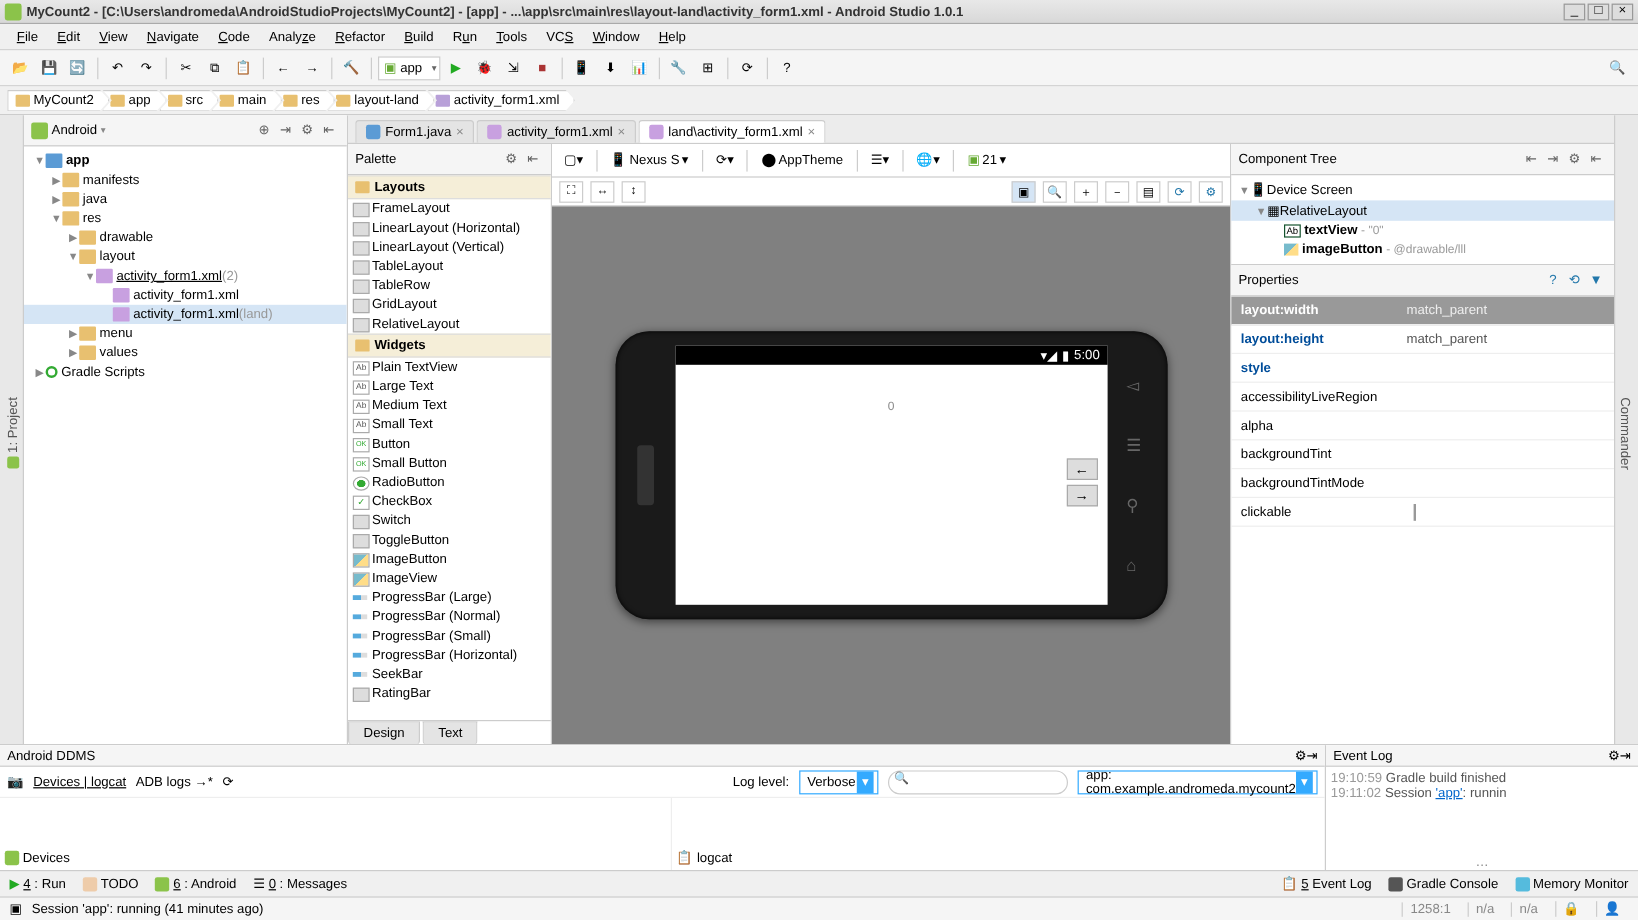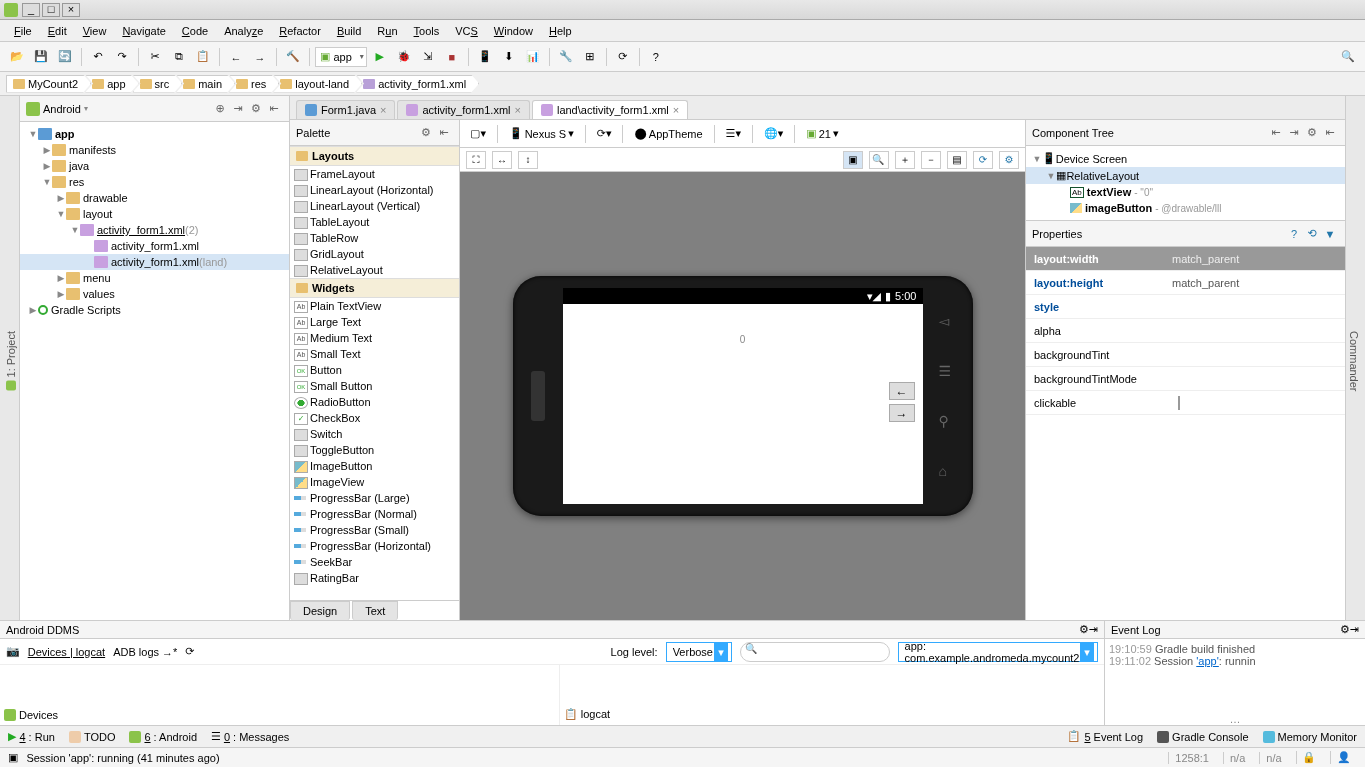--- a/index.html
+++ b/index.html
@@ -113,41 +113,42 @@
 .bold { color: #004d9a; }
 
 .bottom { height: 105px; border-top: 1px solid #ccc; display: flex; flex-direction: column; }
 .btabs { flex: 1; display: flex; }
 .ddms { flex: 1; border-right: 1px solid #ccc; display: flex; flex-direction: column; background:#fff;}
 .ddms-head { height: 18px; background: #f5f5f5; border-bottom: 1px solid #ccc; display: flex; align-items: center; padding: 0 6px; }
 .ddms-row { height: 26px; display: flex; align-items: center; padding: 0 6px; gap: 8px; border-bottom: 1px solid #eee; }
 .ddms-body { flex: 1; display: flex; }
 .dev-list { width: 560px; border-right: 1px solid #eee; padding: 4px; display:flex; align-items:flex-end;}
 .log-area { flex: 1; padding: 4px; display:flex; align-items:flex-end;}
-.combo { height: 20px; border: 1px solid #3af; padding: 0 18px 0 6px; background: #fff; position: relative; display: flex; align-items: center; cursor: pointer; justify-content: center; }
+.combo { height: 20px; border: 1px solid #3af; padding: 0 18px 0 6px; background: #fff; position: relative; display: flex; align-items: center; cursor: pointer; }
 .combo::after { content: "▾"; position: absolute; right: 3px; color: #3af; background:#3af; color:#fff; width:14px; text-align:center; top:0; bottom:0; line-height:18px;}
 .search { height: 20px; border: 1px solid #ccc; border-radius: 10px; padding: 0 8px 0 20px; width: 150px; position: relative; }
 .search::before { content: "🔍"; position: absolute; left: 4px; font-size: 10px; }
 .evlog { width: 260px; background: #fff; display:flex; flex-direction:column;}
 .evlog-body { flex:1; padding:4px; font-family:monospace; font-size:10px; overflow:hidden; color:#555;}
 .evlog-ln { white-space:nowrap; }
 .link { color:#06c; text-decoration:underline; }
 
 .footbar { height: 22px; background: #f0f0f0; border-top: 1px solid #ccc; display: flex; align-items: center; padding: 0 8px; gap: 14px; }
 .fitem { cursor: pointer; display: flex; align-items: center; gap: 3px; }
 .ficon { width: 12px; height: 12px; display: inline-block; border-radius: 2px; }
 .statusbar2 { height: 20px; background: #f5f5f5; border-top: 1px solid #ccc; display: flex; align-items: center; padding: 0 8px; gap: 8px; }
 .statmsg { flex: 1; }
 .statbox { padding: 0 6px; border-left: 1px solid #ccc; color: #888; }
 </style>
 </head>
 <body>
 
 <div class="titlebar">
   <span class="icon"></span>
+  <span class="title">MyCount2 - [C:\Users\andromeda\AndroidStudioProjects\MyCount2] - [app] - ...\app\src\main\res\layout-land\activity_form1.xml - Android Studio 1.0.1</span>
   <div class="win-btns">
     <div class="win-btn">_</div>
     <div class="win-btn">□</div>
     <div class="win-btn">×</div>
   </div>
 </div>
 
 <div class="menubar">
   <div class="menu"><u>F</u>ile</div>
   <div class="menu"><u>E</u>dit</div>
@@ -493,20 +494,24 @@
               </div>
             <div class="prow">
                 <div class="pname bold">layout:height</div>
                 <div class="pval">match_parent</div>
               </div>
             <div class="prow">
                 <div class="pname bold">style</div>
                 <div class="pval"></div>
               </div>
             <div class="prow">
+                <div class="pname" style="font-weight:normal">accessibilityLiveRegion</div>
+                <div class="pval"></div>
+              </div>
+            <div class="prow">
                 <div class="pname" style="font-weight:normal">alpha</div>
                 <div class="pval"></div>
               </div>
             <div class="prow">
                 <div class="pname" style="font-weight:normal">backgroundTint</div>
                 <div class="pval"></div>
               </div>
             <div class="prow">
                 <div class="pname" style="font-weight:normal">backgroundTintMode</div>
                 <div class="pval"></div>

